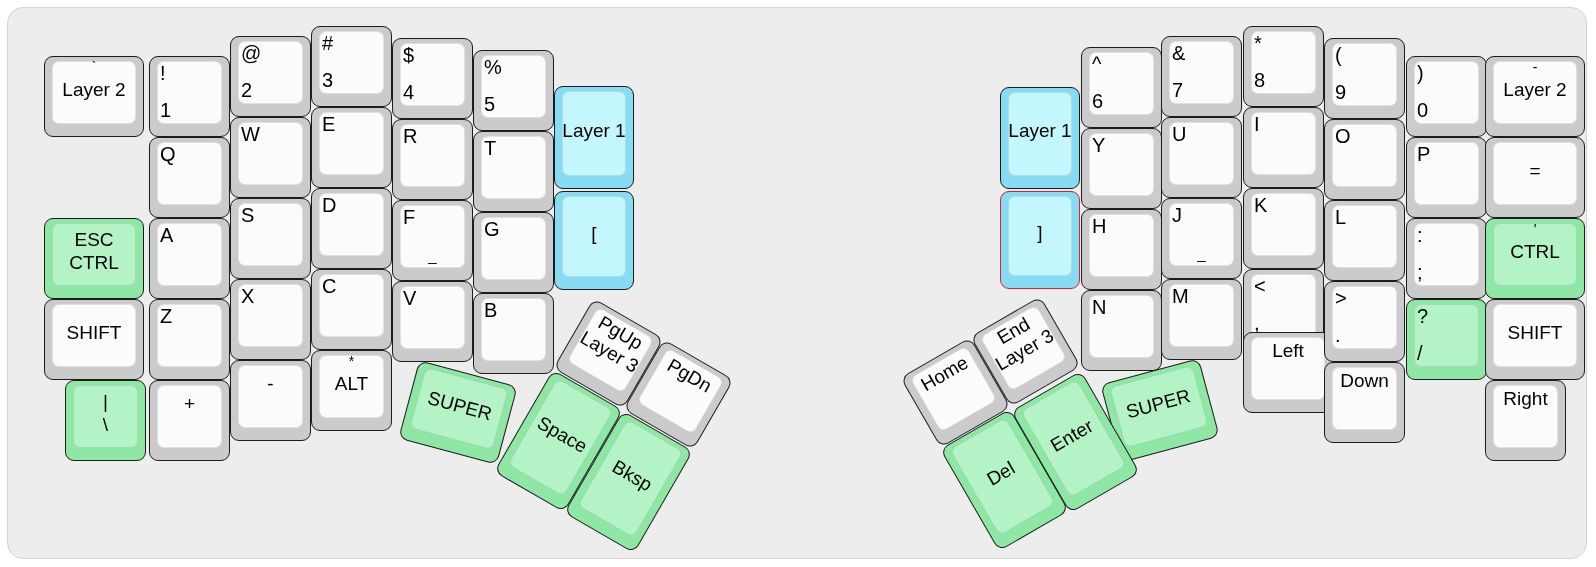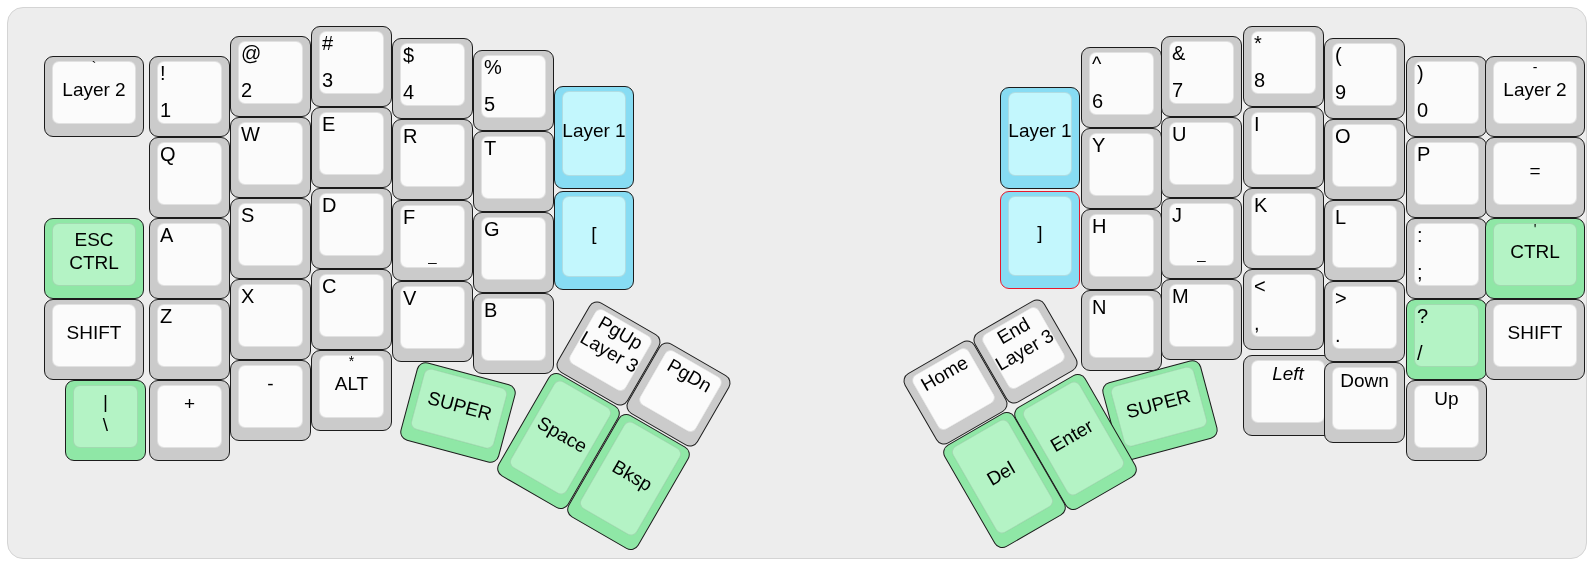--- a/index.html
+++ b/index.html
@@ -254,21 +254,21 @@
       </div>
       <div class="key white" style="left: 1235px; top: 180px; width: 81px; height: 81px;">
         <div class="top"></div>
         <div class="lbl tl1">K</div>
       </div>
       <div class="key white" style="left: 1235px; top: 261px; width: 81px; height: 81px;">
         <div class="top"></div>
         <div class="lbl tl1">&lt;</div>
         <div class="lbl tl2">,</div>
       </div>
-      <div class="key white" style="left: 1235px; top: 347px; width: 90px; height: 81px; font-style: italic;">
+      <div class="key white" style="left: 1235px; top: 324px; width: 90px; height: 81px;">
         <div class="top"></div>
         <div class="lbl tc1">Left</div>
       </div>
       <div class="key white" style="left: 1316px; top: 30px; width: 81px; height: 81px;">
         <div class="top"></div>
         <div class="lbl tl1">(</div>
         <div class="lbl tl2">9</div>
       </div>
       <div class="key white" style="left: 1316px; top: 111px; width: 81px; height: 81px;">
         <div class="top"></div>
@@ -299,41 +299,41 @@
       <div class="key white" style="left: 1398px; top: 210px; width: 81px; height: 81px;">
         <div class="top"></div>
         <div class="lbl tl1">:</div>
         <div class="lbl tl2">;</div>
       </div>
       <div class="key green" style="left: 1398px; top: 291px; width: 81px; height: 81px;">
         <div class="top"></div>
         <div class="lbl tl1">?</div>
         <div class="lbl tl2">/</div>
       </div>
-      <div class="key white" style="left: 1398px; top: 372px; width: 81px; height: 81px;">
-        <div class="top"></div>
-        <div class="lbl tc1">Up</div>
-      </div>
       <div class="key white" style="left: 1477px; top: 48px; width: 100px; height: 81px;">
         <div class="top"></div>
         <div class="lbl sm">-</div>
         <div class="lbl ctr">Layer 2</div>
       </div>
       <div class="key white" style="left: 1477px; top: 129px; width: 100px; height: 81px;">
         <div class="top"></div>
         <div class="lbl ctr">=</div>
       </div>
       <div class="key green" style="left: 1477px; top: 210px; width: 100px; height: 81px;">
         <div class="top"></div>
         <div class="lbl sm">'</div>
         <div class="lbl ctr">CTRL</div>
       </div>
       <div class="key white" style="left: 1477px; top: 291px; width: 100px; height: 81px;">
         <div class="top"></div>
         <div class="lbl ctr">SHIFT</div>
+      </div>
+      <div class="key white" style="left: 1477px; top: 372px; width: 81px; height: 81px;">
+        <div class="top"></div>
+        <div class="lbl tc1">Right</div>
       </div>
       <div class="key green" style="left: 1101px; top: 362px; width: 102px; height: 81px; transform: rotate(-15deg);">
         <div class="top"></div>
         <div class="lbl ctr">SUPER</div>
       </div>
       <div class="key white" style="left: 907px; top: 344px; width: 81px; height: 81px; transform: rotate(-30deg);">
         <div class="top"></div>
         <div class="lbl tc1">Home</div>
       </div>
       <div class="key white" style="left: 977px; top: 303px; width: 81px; height: 81px; transform: rotate(-30deg);">

